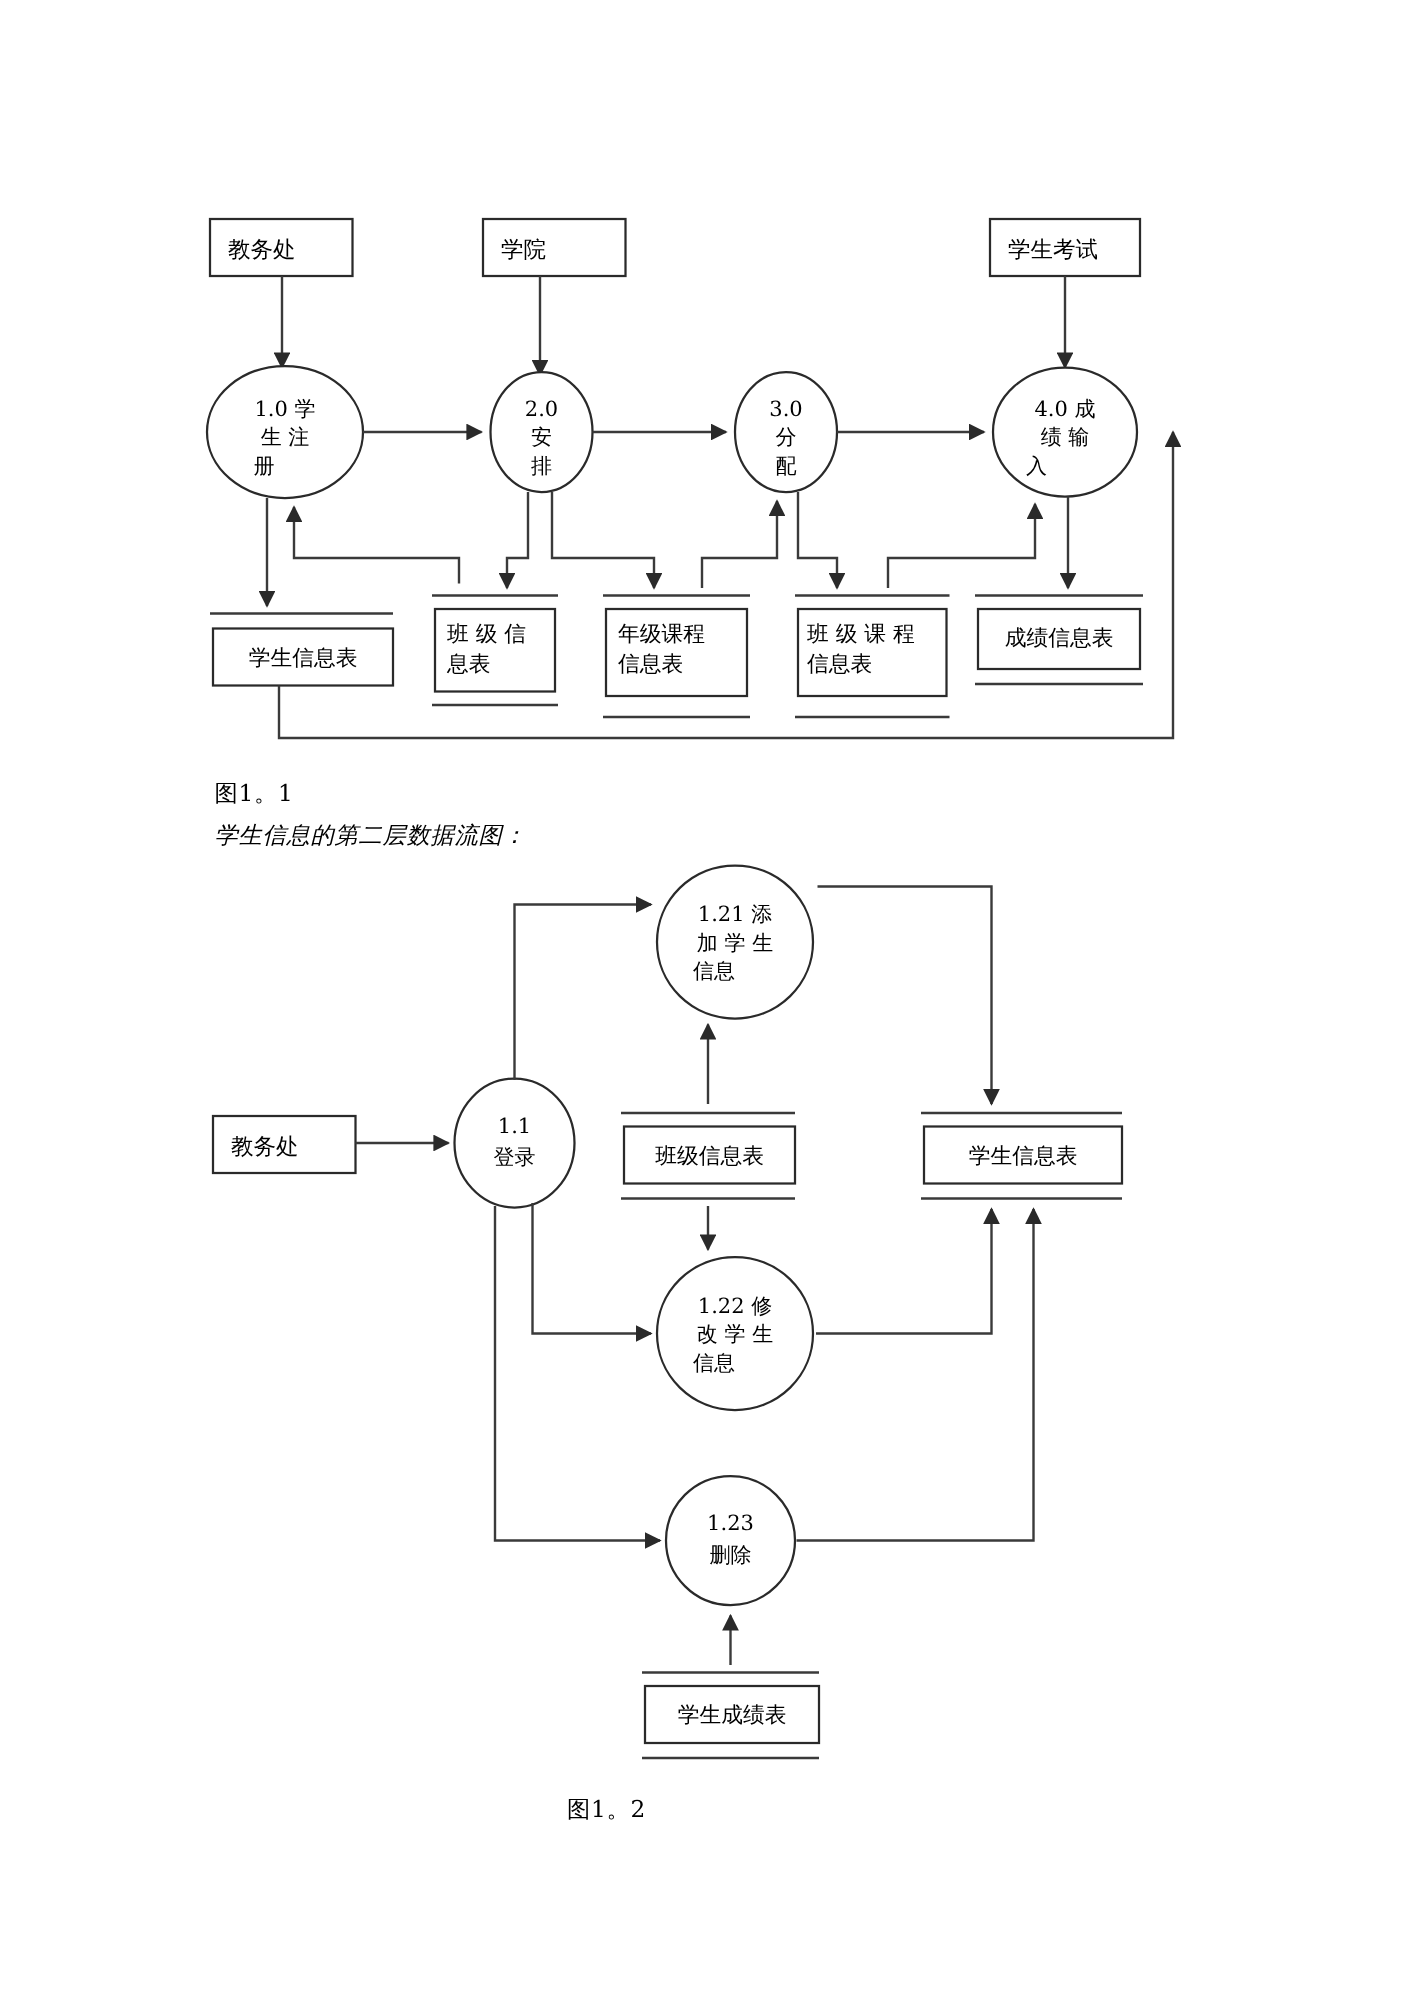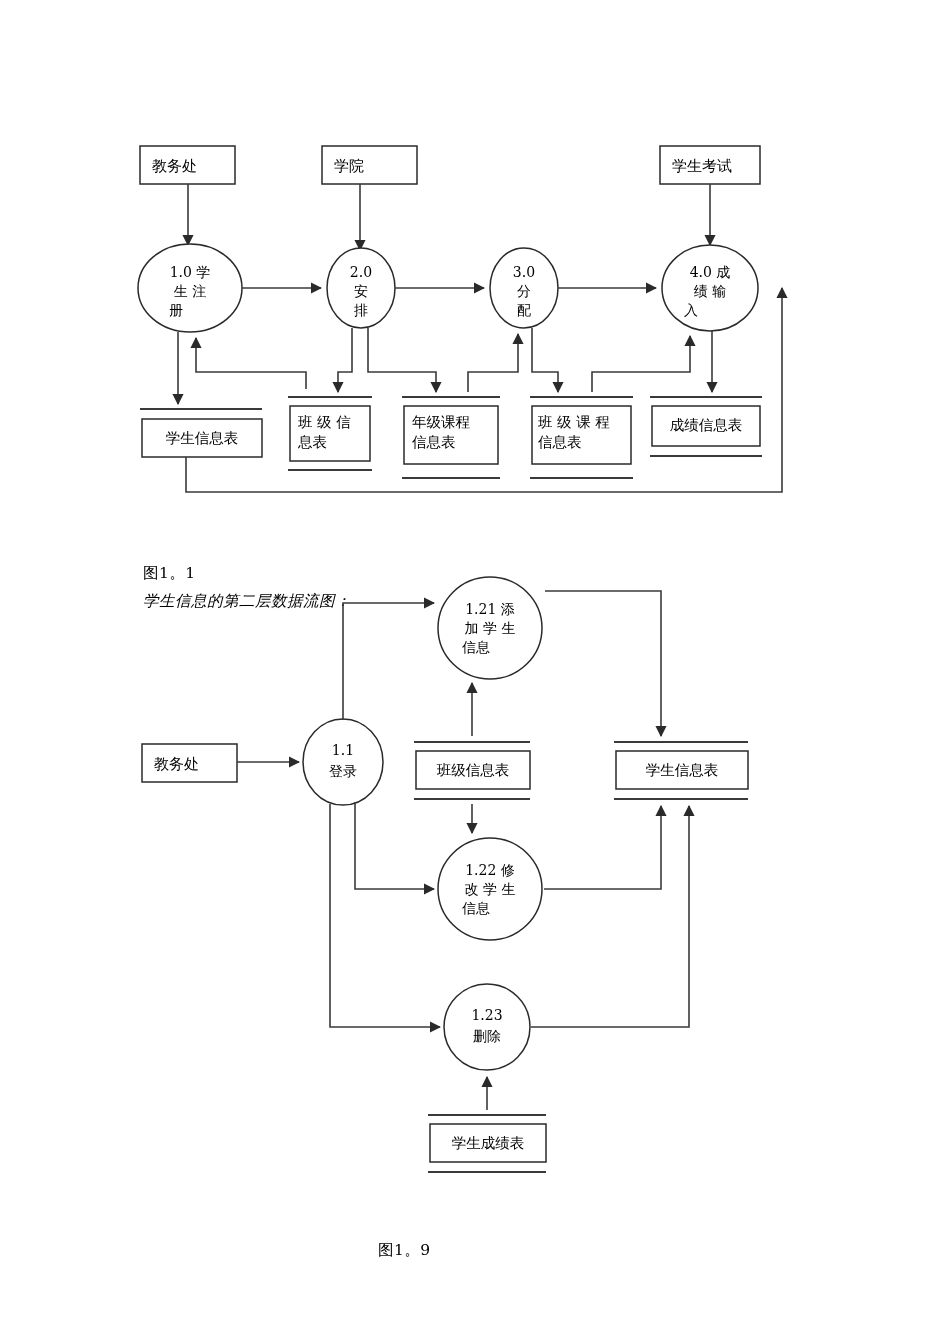--- a/index.html
+++ b/index.html
@@ -26,21 +26,20 @@
     top: 0;
     overflow: visible;
   }
   .cap {
     position: absolute;
     font-family: "DejaVu Serif", "Liberation Serif", serif;
     font-size: 15.5px;
     color: #000000;
     white-space: nowrap;
     letter-spacing: 0.5px;
-    margin-top: 44px;
   }
   text {
     font-family: "DejaVu Serif", "Liberation Serif", serif;
     fill: #000000;
   }
   .ent-label   { font-size: 15px; }
   .proc-label  { font-size: 14px; }
   .store-label { font-size: 14.5px; }
   .ln {
     stroke: #3a3a3a;
@@ -239,15 +238,15 @@
 
     <path class="ln" d="M 545 21 L 661 21 L 661 166" marker-end="url(#arrow)"></path>
 
     <path class="ln" d="M 544 319 L 661 319 L 661 236" marker-end="url(#arrow)"></path>
 
     <path class="ln" d="M 531 457 L 689 457 L 689 236" marker-end="url(#arrow)"></path>
 
     <path class="ln" d="M 487 540 L 487 507" marker-end="url(#arrow)"></path>
   </svg>
 
-  <div class="cap" style="left:378px; top:1196px;">图1。9</div>
+  <div class="cap" style="left:378px; top:1196px;">图1。2</div>
 
 </div>
 
 </body></html>

